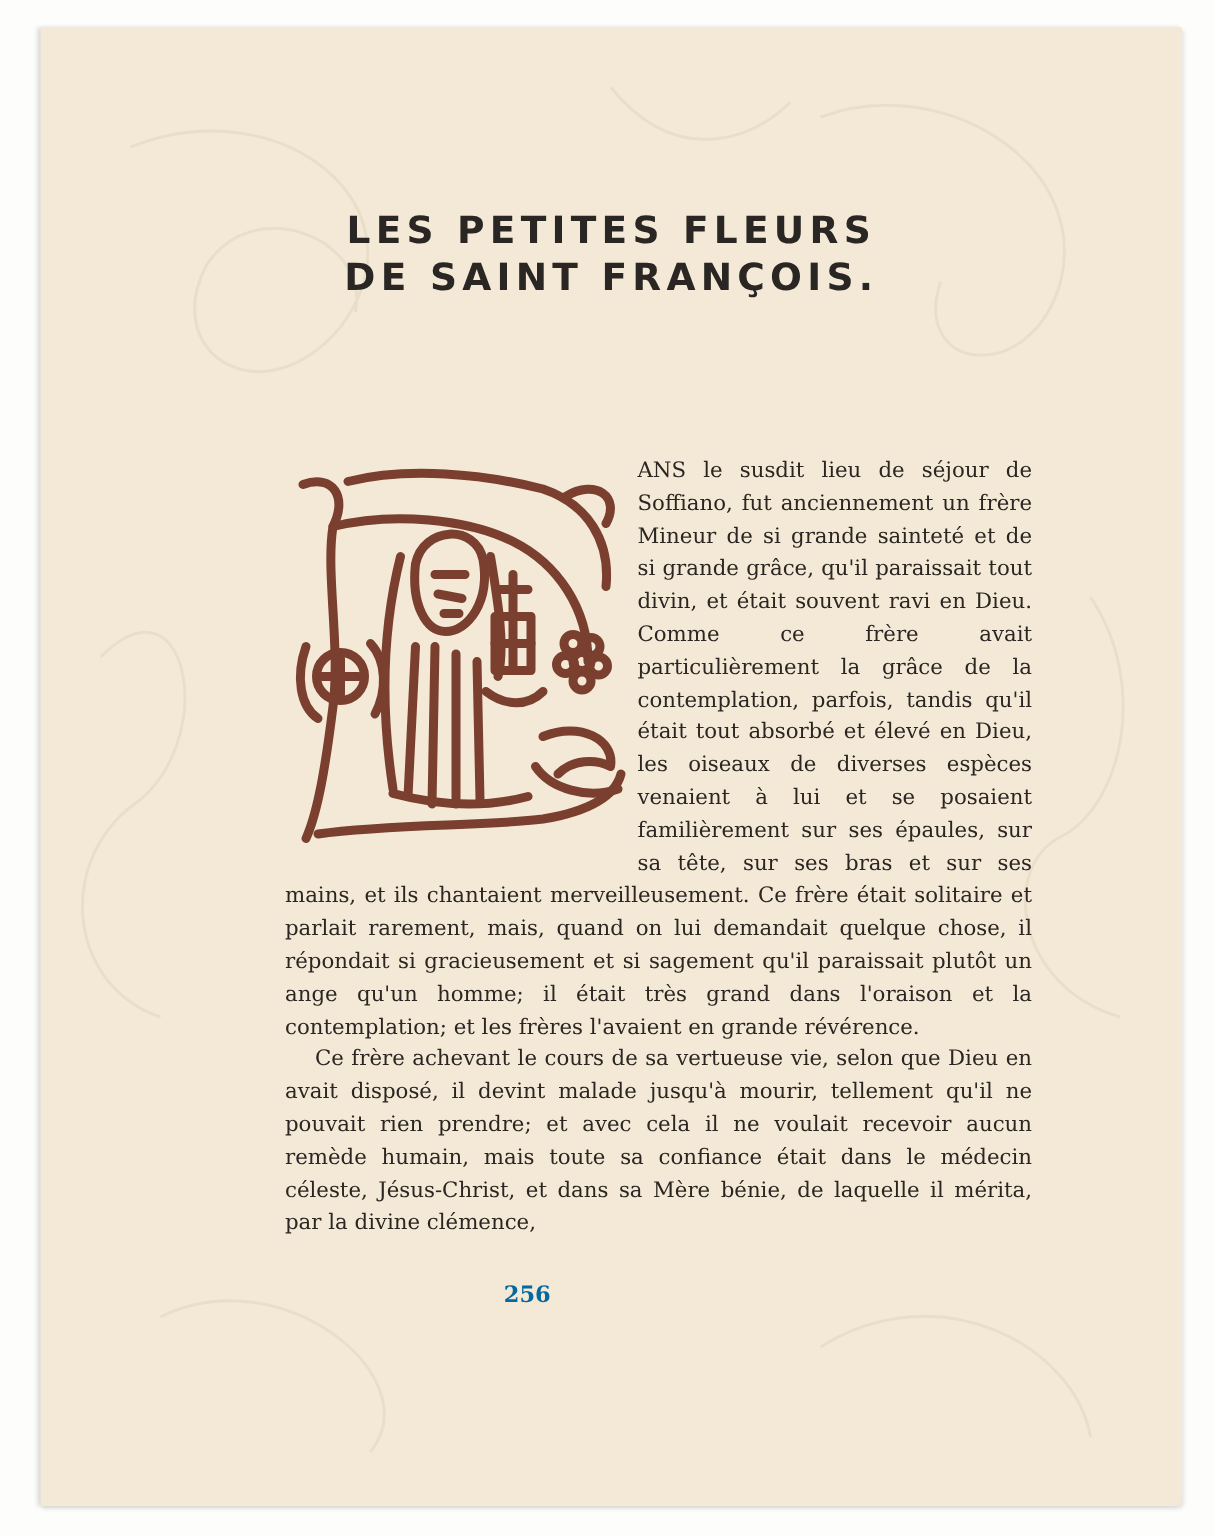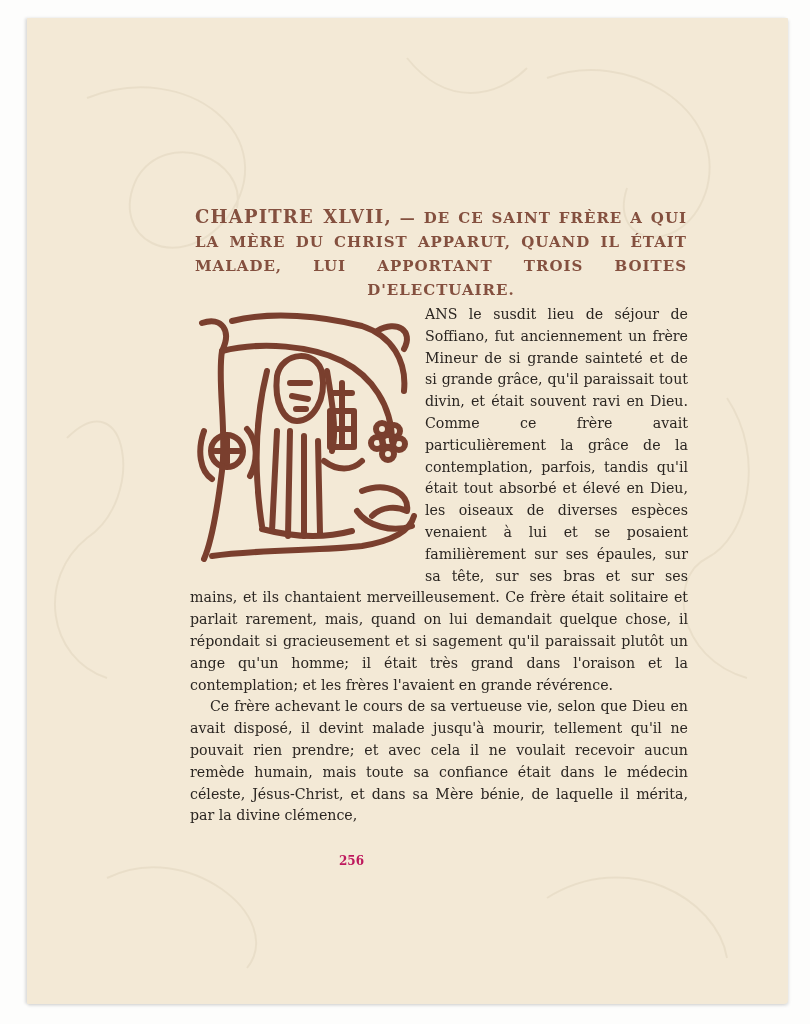--- a/index.html
+++ b/index.html
@@ -32,42 +32,45 @@
   .body-text {
     position:absolute; left:163px; width:498px; top:286px;
     color:#2b2622; font-family:"DejaVu Serif", serif; font-weight:normal;
     font-size:14.2px; line-height:21.8px; text-align:justify;
   }
   .float-space { float:left; width:235px; height:262px; margin-top:6px; }
   .indent { text-indent:20px; margin-top:0; }
   p { margin:0; }
   .page-number {
     position:absolute; left:0; width:649px; top:836px; text-align:center;
-    color:#be185d; font-family:"DejaVu Serif", serif; font-weight:bold; font-size:12px;
+    color:#0369a1; font-family:"DejaVu Serif", serif; font-weight:bold; font-size:15px;
   }
 </style>
 </head>
 <body>
 
 <div class="page">
 
   <svg class="watermark" viewBox="0 0 761 986">
     <g fill="none" stroke="#d9ccb2" stroke-width="2">
       <path d="M60,80 C160,40 260,120 200,200 C150,260 80,220 110,160 C140,110 220,140 210,190"></path>
       <path d="M520,60 C600,30 700,90 680,170 C660,240 580,230 600,170"></path>
       <path d="M40,420 C100,360 120,480 60,520 C10,560 20,640 80,660"></path>
       <path d="M700,380 C740,440 720,520 680,540 C640,560 650,640 720,660"></path>
       <path d="M80,860 C160,820 260,900 220,950"></path>
       <path d="M520,880 C600,830 690,880 700,940"></path>
       <path d="M380,40 C420,90 470,80 500,50"></path>
     </g>
   </svg>
 
+  <div class="title">
+    <div>LES PETITES FLEURS</div>
+    <div>DE SAINT FRANÇOIS.</div>
+  </div>
 
-  <div class="chapter"><span class="lead">CHAPITRE XLVII,</span><span> — DE CE SAINT FRÈRE A QUI LA MÈRE DU CHRIST APPARUT, QUAND IL ÉTAIT MALADE, LUI APPORTANT TROIS BOITES D'ELECTUAIRE.</span></div>
 
   <svg class="illustration" viewBox="0 0 230 256">
     <g fill="none" stroke="#7a3f2e" stroke-width="6" stroke-linecap="round" stroke-linejoin="round">
 
       <path d="M10,12 C30,5 40,20 30,40 C25,70 35,120 30,160 C25,200 20,230 12,248"></path>
       <path d="M40,10 C80,0 130,5 170,15 C200,25 215,50 212,80"></path>
       <path d="M185,20 C205,8 222,20 212,38"></path>
       <path d="M30,40 C70,30 120,35 150,50 C180,65 200,95 200,130"></path>
       <path d="M20,245 C70,238 130,240 170,235 C200,230 218,220 222,205"></path>
 

